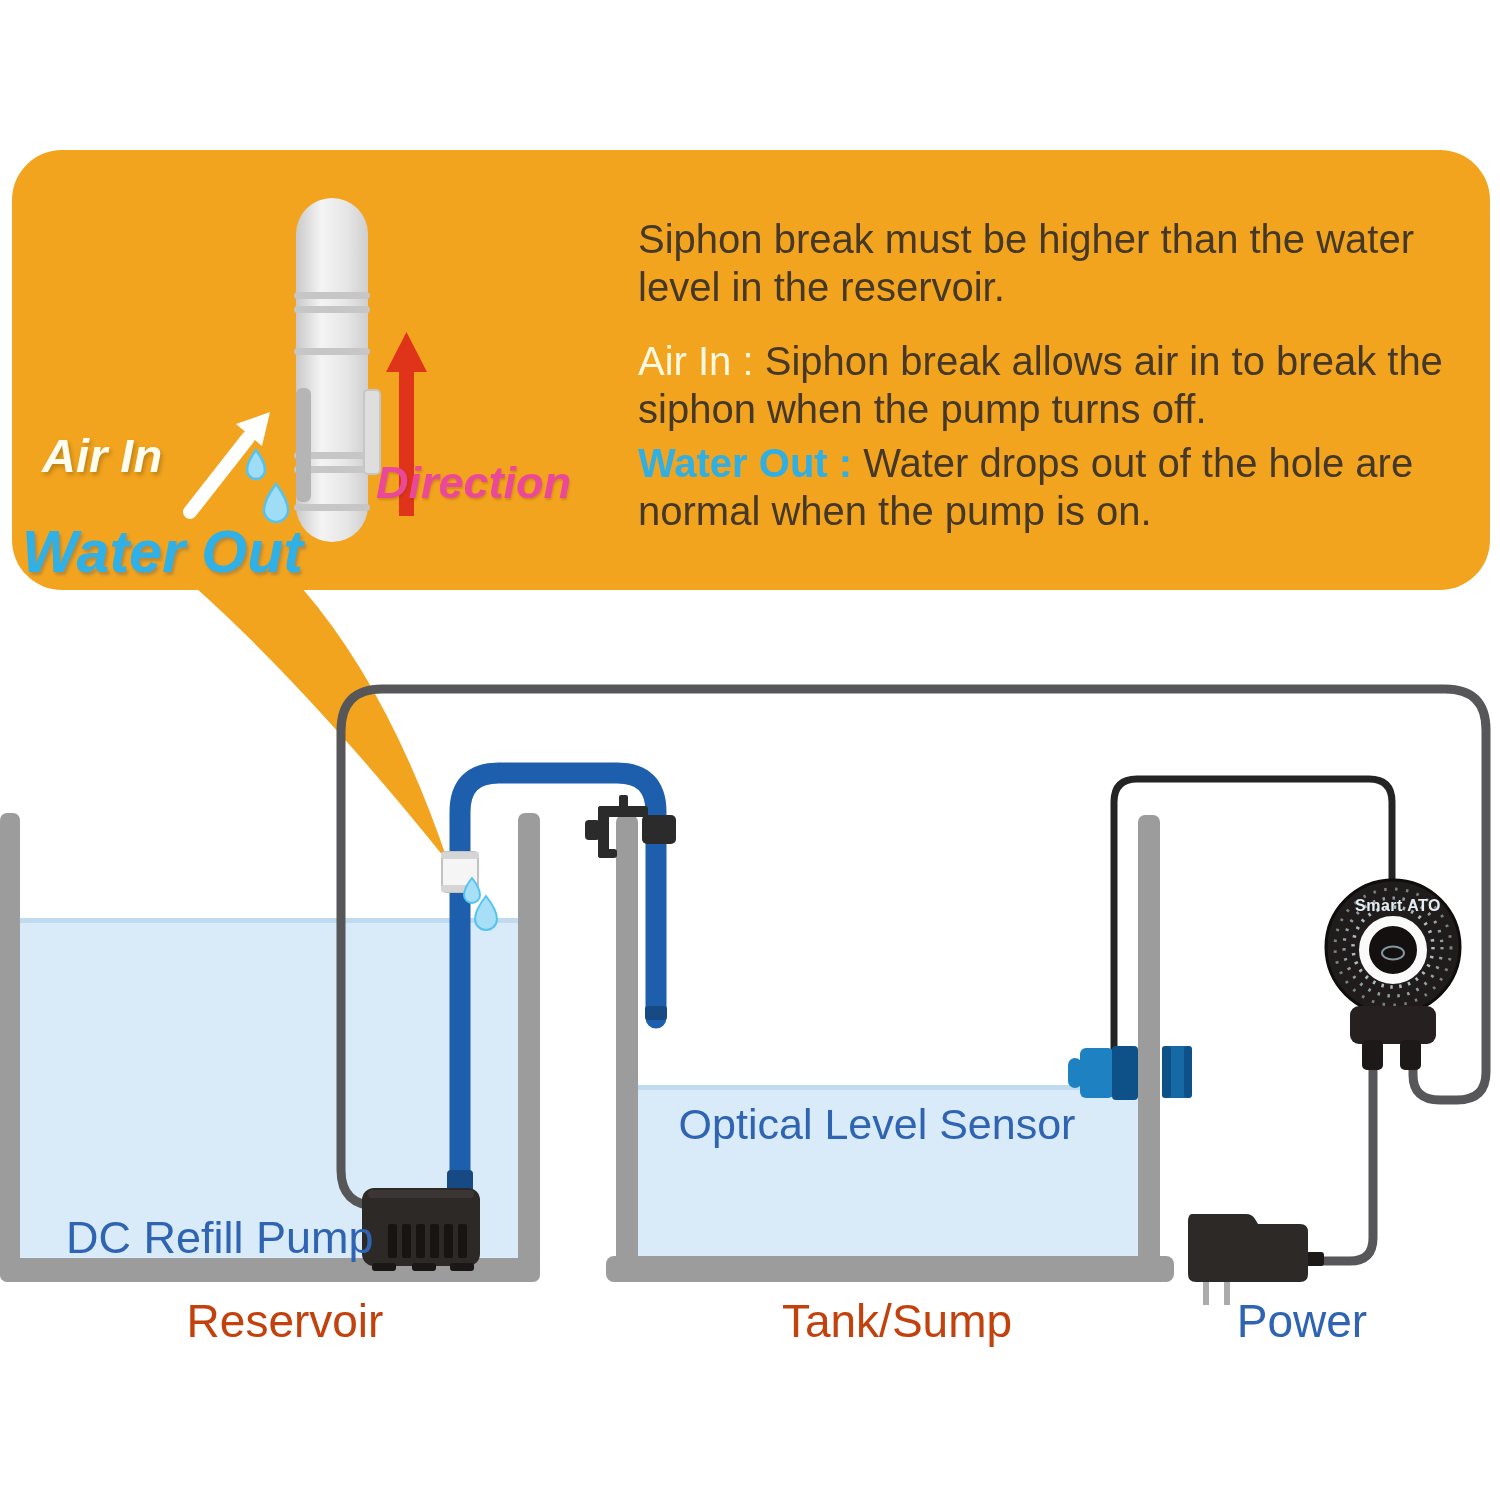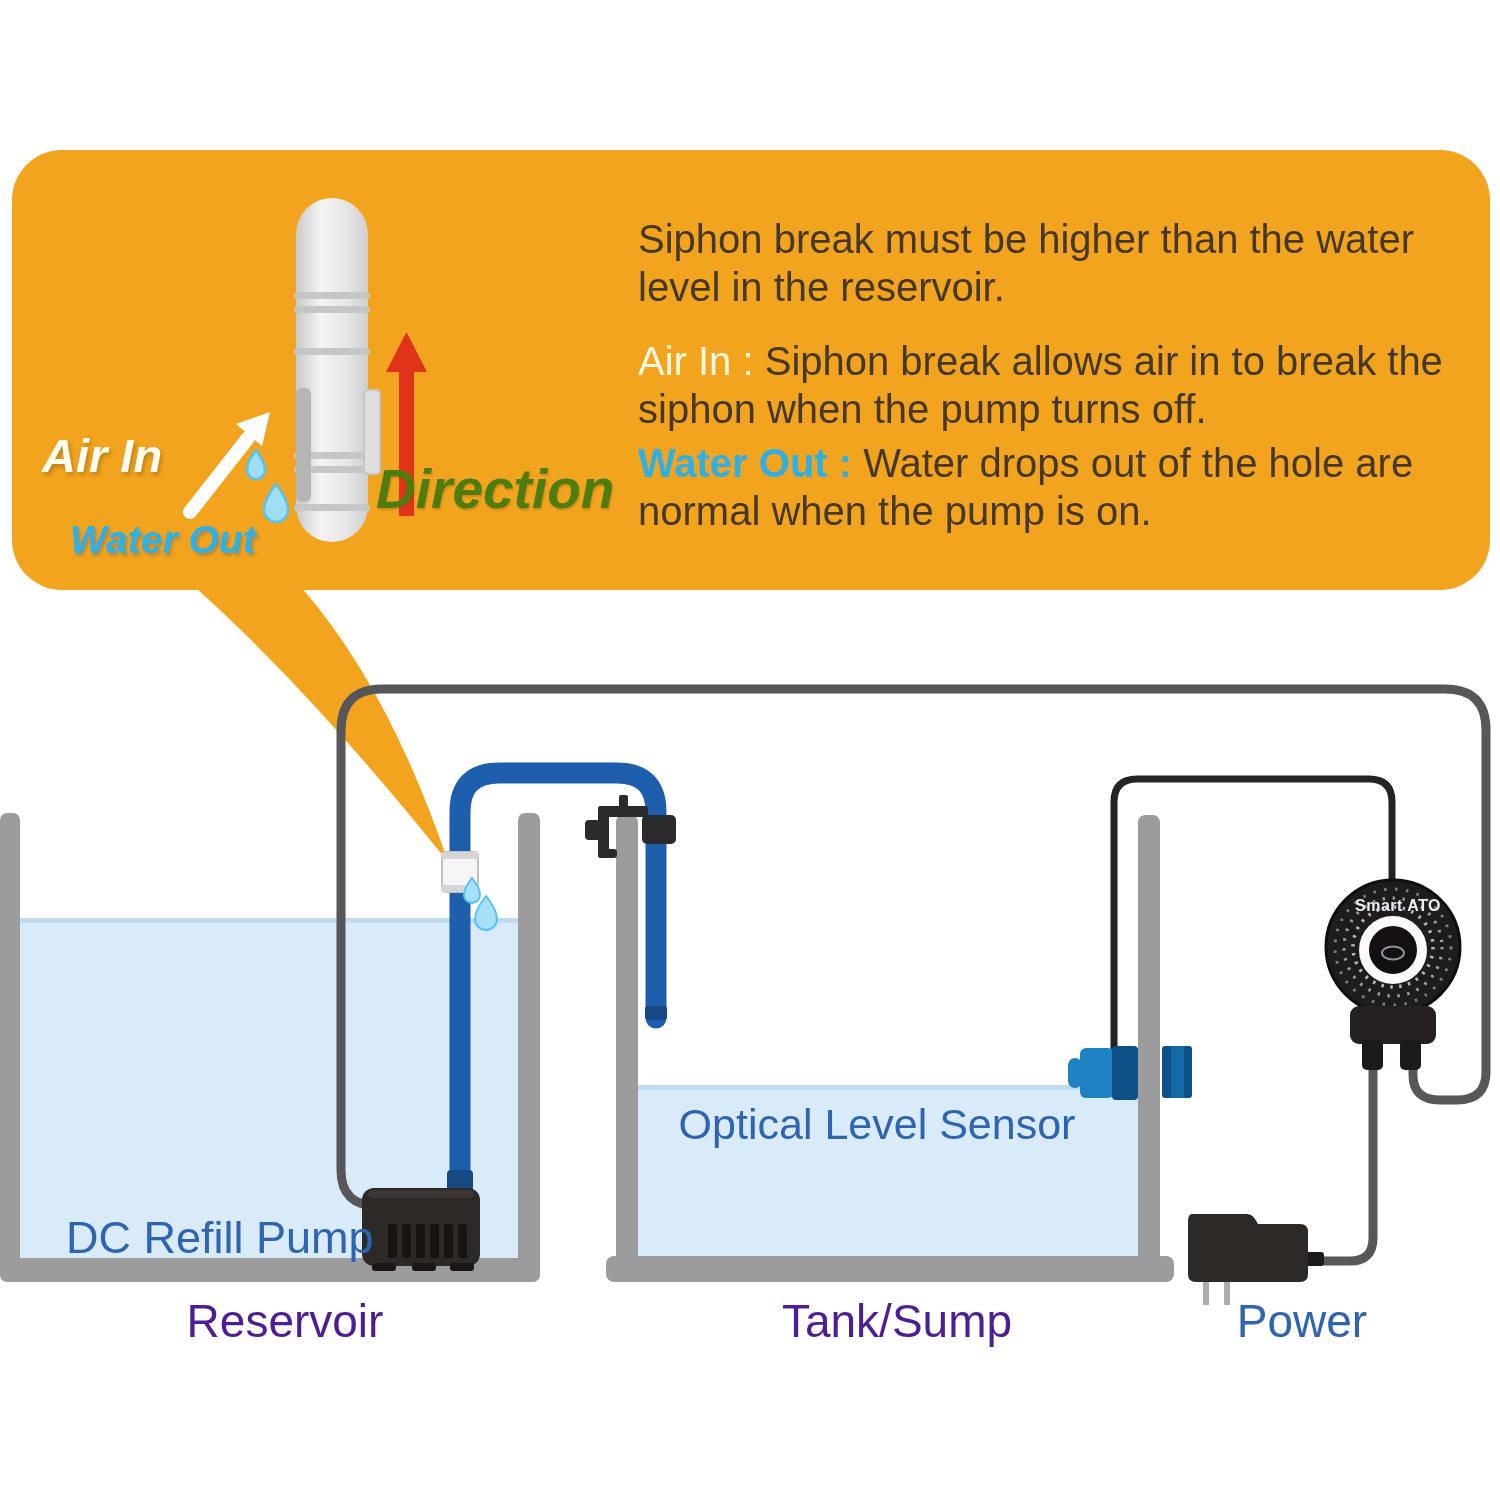--- a/index.html
+++ b/index.html
@@ -9,24 +9,24 @@
   }
   #canvas svg{position:absolute;left:0;top:0;}
   .txt{position:absolute;white-space:pre-wrap;}
   .callout-par{
     font-size:40px;line-height:48px;color:#453828;letter-spacing:0px;
   }
   .lead-air{color:#FFF8E2;font-weight:normal;}
   .lead-water{color:#2FAFE4;font-weight:bold;}
   .device-label{font-weight:bold;font-style:italic;}
   .lbl-air-in{font-size:47px;color:#FFFCF0;text-shadow:2px 3px 4px rgba(125,86,10,0.45);}
-  .lbl-water-out{font-size:39px;color:#2FB0E6;text-shadow:2px 3px 3px rgba(100,100,100,0.40);margin-left:48px;}
-  .lbl-direction{font-size:55px;color:#4d7c0f;text-shadow:1px 2px 2px rgba(120,60,10,0.25);}
+  .lbl-water-out{font-size:59px;color:#2FB0E6;text-shadow:2px 3px 3px rgba(100,100,100,0.40);}
+  .lbl-direction{font-size:45px;color:#ec4899;text-shadow:1px 2px 2px rgba(120,60,10,0.25);}
   .diagram-label-blue{font-size:45px;color:#2E64B2;}
-  .diagram-label-black{font-size:46px;color:#4c1d95;}
+  .diagram-label-black{font-size:46px;color:#c2410c;}
   .centered{transform:translateX(-50%);}
   .lbl-smart-ato{font-size:16px;font-weight:bold;color:#E6EDF2;letter-spacing:0.5px;}
 </style>
 </head>
 <body>
 
 <div id="canvas">
 
 <svg width="1500" height="1500" viewBox="0 0 1500 1500">
   <defs>

